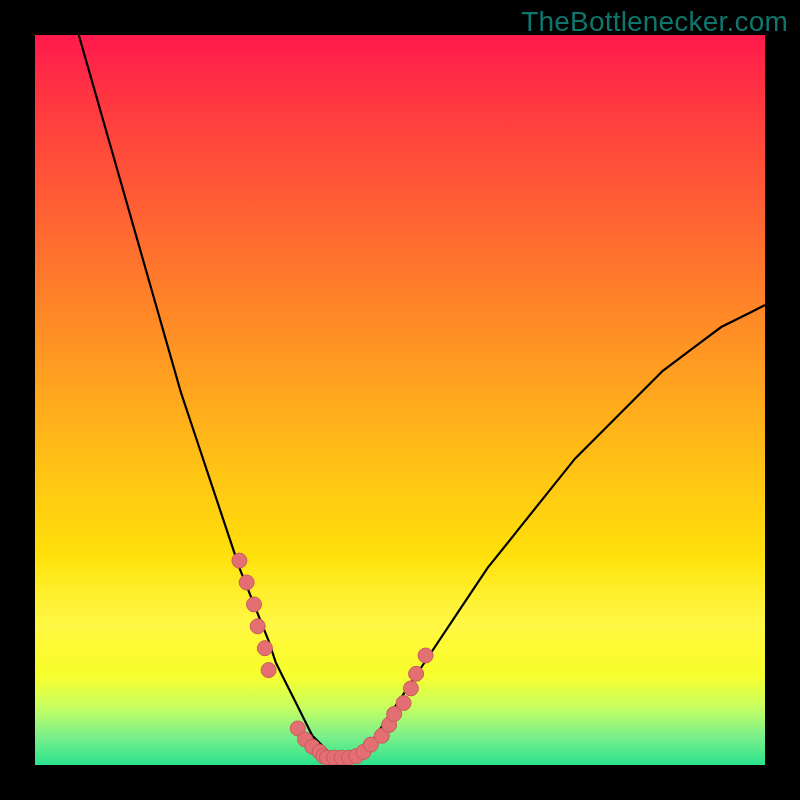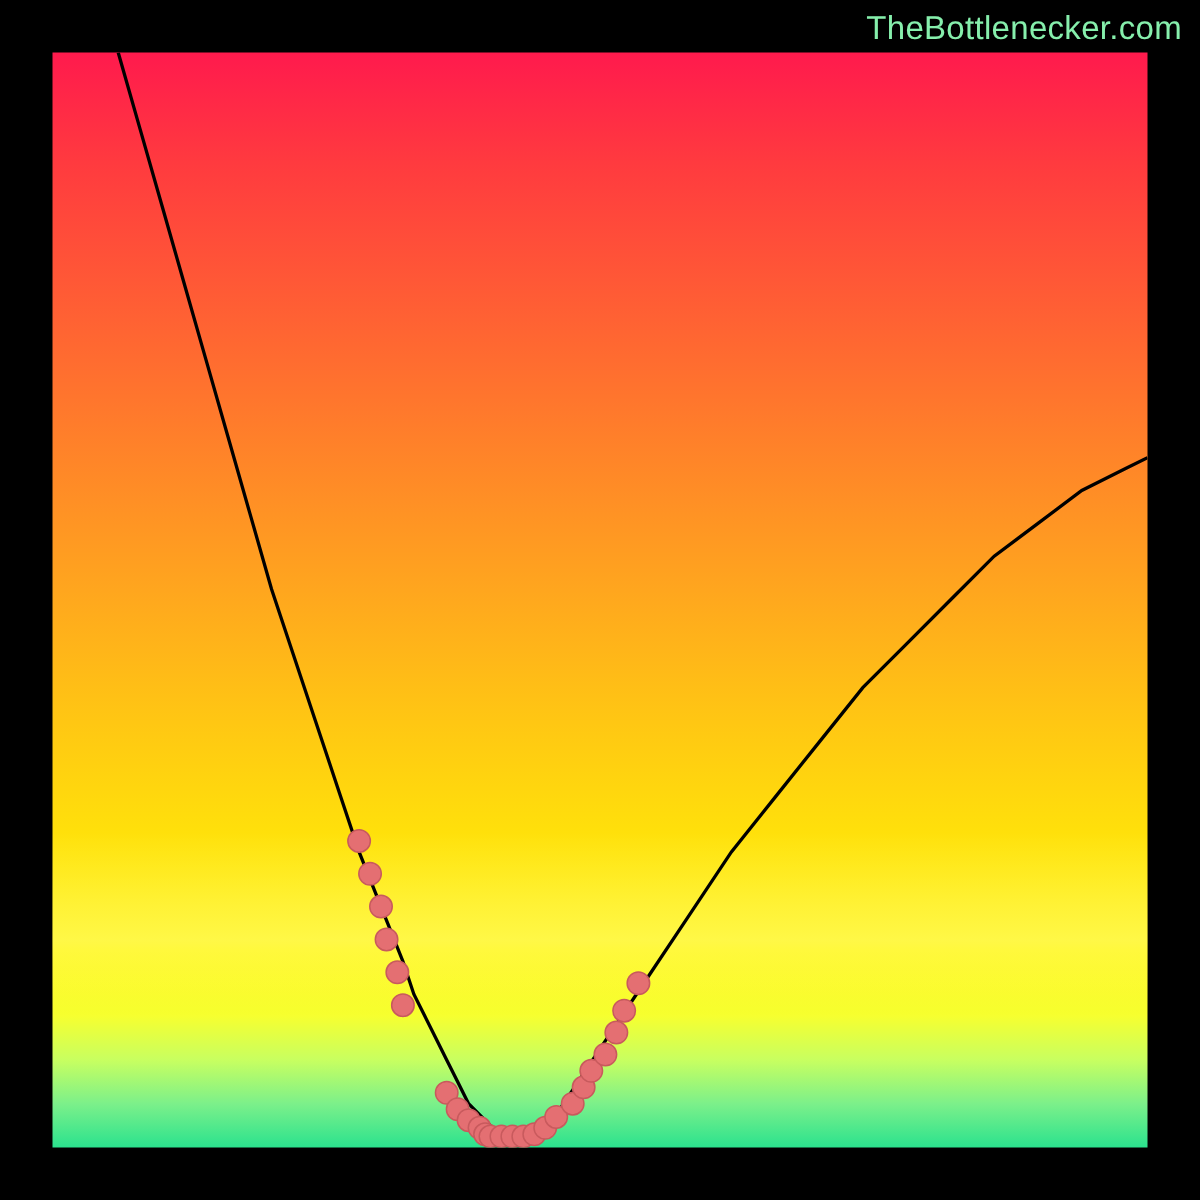--- a/index.html
+++ b/index.html
@@ -14,22 +14,22 @@
   .frame {
     position: relative;
     width: 800px;
     height: 800px;
     background: #000;
   }
   .watermark {
     position: absolute;
     top: 6px;
     right: 12px;
-    color: #86efac;
-    font-size: 22px;
+    color: #0f766e;
+    font-size: 28px;
     font-weight: 500;
     letter-spacing: 0.2px;
     z-index: 5;
   }
   
   .plot {
     position: absolute;
     left: 35px;
     top: 35px;
     width: 730px;

